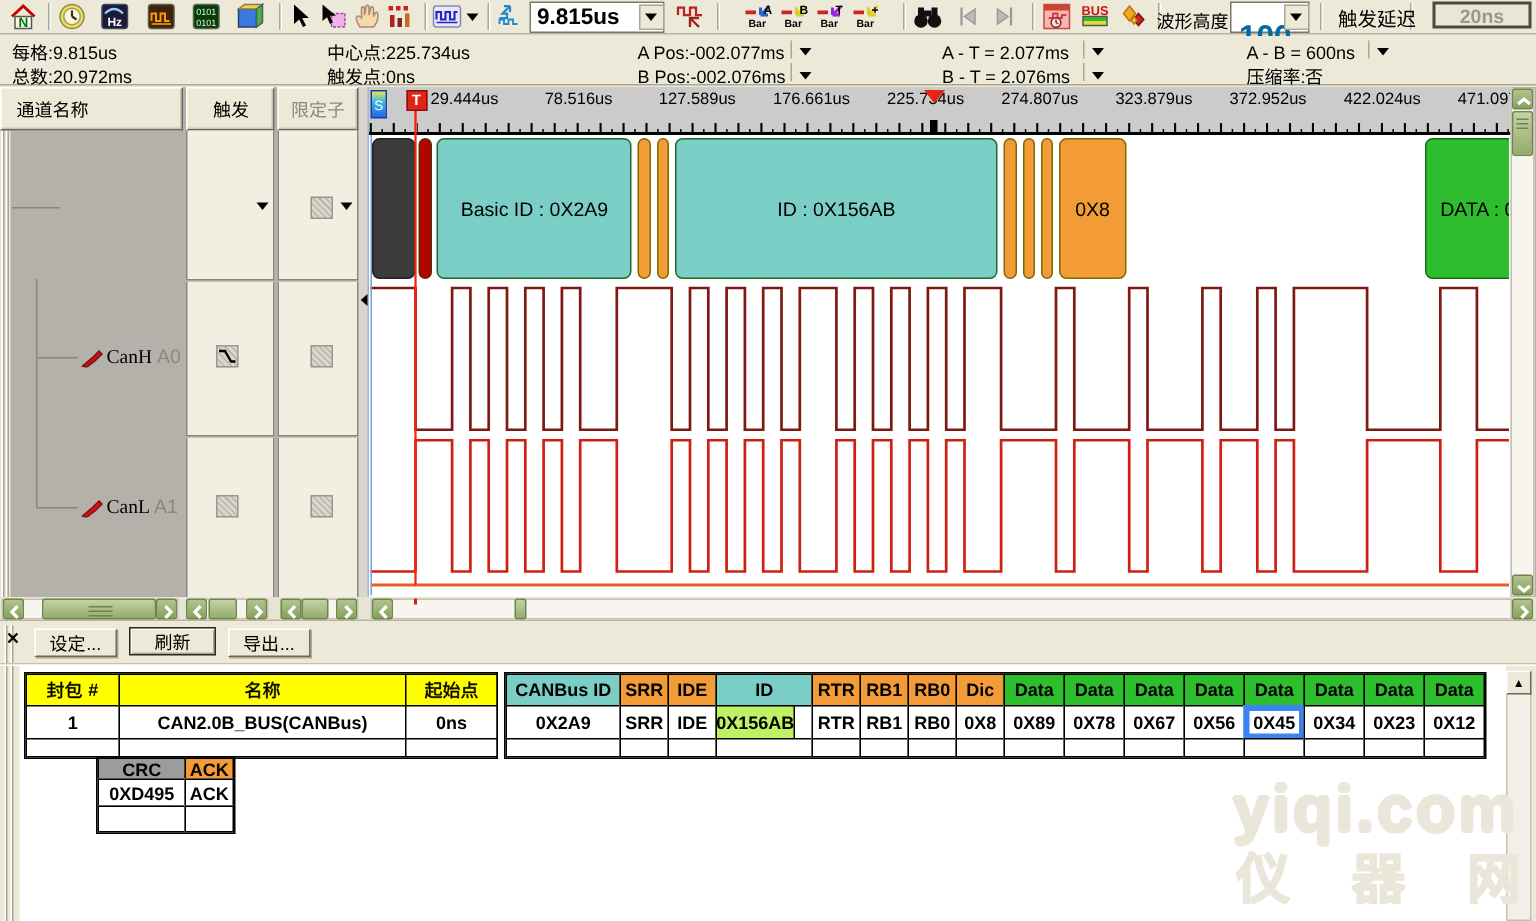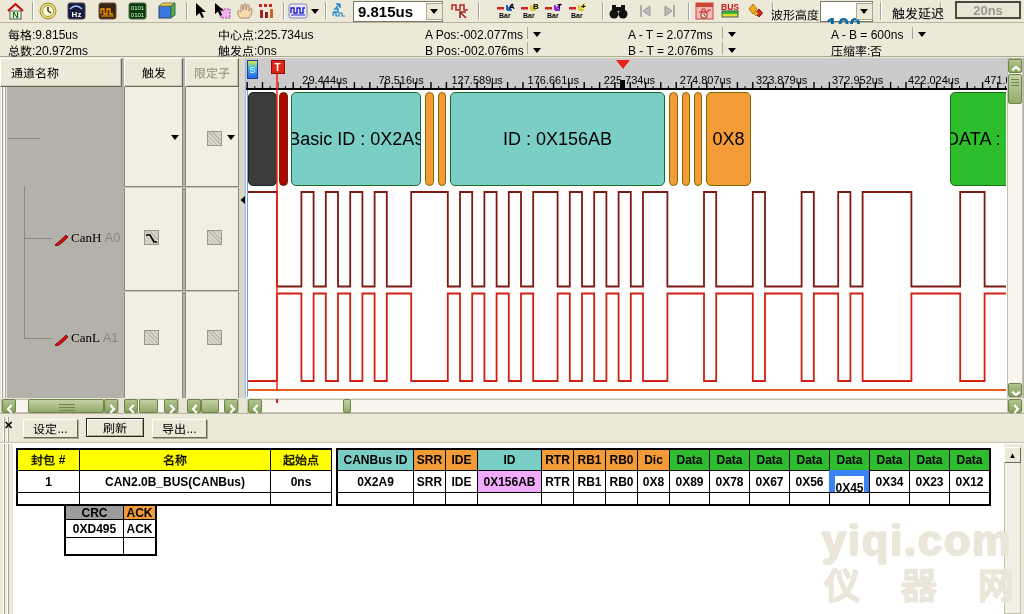--- a/index.html
+++ b/index.html
@@ -11,23 +11,23 @@
 #status{position:absolute;left:0;top:24px;width:1024px;height:33px;background:#ece9d8;border-bottom:1px solid #aca890;font-size:12px;color:#000}
 .st{position:absolute;white-space:nowrap}
 .dar{position:absolute;width:0;height:0;border-left:4px solid transparent;border-right:4px solid transparent;border-top:5px solid #000}
 .vdiv{position:absolute;width:1px;height:12px;background:#aca890}
 #main{position:absolute;left:0;top:58px;width:1024px;height:340px;background:#b4b1aa}
 .hdr{position:absolute;top:0px;height:29px;background:#ece9d8;border:1px solid #fff;border-right-color:#6c685c;border-bottom-color:#6c685c;box-shadow:inset -1px -1px 0 #c9c5b4;font-size:12px;color:#000;display:flex;align-items:center;justify-content:center}
 .colbg{position:absolute;top:29px;height:311px;background:#f2efe2;border-left:1px solid #8a877c;border-right:1px solid #8a877c}
 .chk{position:absolute;width:15px;height:15px;background:#d9d6cc;border:1px solid #9a978c;background-image:repeating-linear-gradient(45deg,#b9b6ac 0,#b9b6ac 1px,transparent 1px,transparent 3px)}
 #wavearea{position:absolute;left:239px;top:0;width:768px;height:340px;background:#fff}
 #ruler{position:absolute;left:246px;top:0;width:761px;height:32px;background:#cbcbcb;border-bottom:2px solid #000;overflow:hidden}
-.rlab{position:absolute;top:16px;width:76px;text-align:center;font-size:11px;color:#000}
+.rlab{position:absolute;top:2px;width:76px;font-size:11px;color:#000}
 .dblk{position:absolute;top:34px;height:94px;border:1px solid;border-radius:5px;display:flex;align-items:center;justify-content:center;overflow:hidden;z-index:2}
-.bt{font-size:18px;color:#000;white-space:nowrap}
+.bt{font-size:13px;color:#000;white-space:nowrap}
 #wsvg{position:absolute;left:0;top:0;z-index:3}
 #scrollrow{position:absolute;left:0;top:398px;width:1024px;height:16px;background:#e7e4d4;border-bottom:1px solid #b8b4a2}
 #bottom{position:absolute;left:0;top:415px;width:1024px;height:199px;background:#ece9d8}
 #bclient{position:absolute;left:13px;top:28px;width:991px;height:171px;background:#fff}
 .btn3{position:absolute;height:19px;background:#ece9d8;border:1px solid #fff;border-right-color:#6c685c;border-bottom-color:#6c685c;box-shadow:1px 1px 0 #aca890;font-size:12px;text-align:center;color:#000;padding-top:2px}
 </style></head><body>
 <svg width="0" height="0" style="position:absolute">
     <defs>
       <path id="u4e2d" transform="translate(0,880) scale(1,-1)" d="M458 840V661H96V186H171V248H458V-79H537V248H825V191H902V661H537V840ZM171 322V588H458V322ZM825 322H537V588H825Z"></path>
       <path id="u4eea" transform="translate(0,880) scale(1,-1)" d="M540 787C585 722 633 634 653 581L716 617C696 670 646 754 601 817ZM838 782C802 568 746 381 632 234C532 373 472 555 436 767L364 756C406 520 471 323 580 173C502 92 402 26 271 -23C286 -38 307 -65 316 -81C445 -30 546 36 625 116C701 31 794 -36 912 -82C924 -62 948 -32 966 -17C848 25 754 91 679 176C807 334 871 536 913 769ZM266 836C210 684 117 534 18 437C32 420 53 381 61 363C96 399 130 441 162 486V-78H234V599C274 668 309 741 338 815Z"></path>
@@ -613,21 +613,21 @@
 <div style="position:absolute;left:337px;top:449px;width:77px;height:22px;background:#7bcec6;border:1px solid #000;font-size:12px;font-weight:bold;color:#000;display:flex;align-items:center;justify-content:center;white-space:nowrap">CANBus ID</div>
 <div style="position:absolute;left:337px;top:470px;width:77px;height:23px;background:#fff;border:1px solid #000;font-size:12px;font-weight:bold;color:#000;display:flex;align-items:center;justify-content:center;white-space:nowrap">0X2A9</div>
 <div style="position:absolute;left:337px;top:492px;width:77px;height:13px;background:#fff;border:1px solid #000;font-size:12px;font-weight:bold;color:#000;display:flex;align-items:center;justify-content:center;white-space:nowrap"></div>
 <div style="position:absolute;left:413px;top:449px;width:33px;height:22px;background:#f39b37;border:1px solid #000;font-size:12px;font-weight:bold;color:#000;display:flex;align-items:center;justify-content:center;white-space:nowrap">SRR</div>
 <div style="position:absolute;left:413px;top:470px;width:33px;height:23px;background:#fff;border:1px solid #000;font-size:12px;font-weight:bold;color:#000;display:flex;align-items:center;justify-content:center;white-space:nowrap">SRR</div>
 <div style="position:absolute;left:413px;top:492px;width:33px;height:13px;background:#fff;border:1px solid #000;font-size:12px;font-weight:bold;color:#000;display:flex;align-items:center;justify-content:center;white-space:nowrap"></div>
 <div style="position:absolute;left:445px;top:449px;width:33px;height:22px;background:#f39b37;border:1px solid #000;font-size:12px;font-weight:bold;color:#000;display:flex;align-items:center;justify-content:center;white-space:nowrap">IDE</div>
 <div style="position:absolute;left:445px;top:470px;width:33px;height:23px;background:#fff;border:1px solid #000;font-size:12px;font-weight:bold;color:#000;display:flex;align-items:center;justify-content:center;white-space:nowrap">IDE</div>
 <div style="position:absolute;left:445px;top:492px;width:33px;height:13px;background:#fff;border:1px solid #000;font-size:12px;font-weight:bold;color:#000;display:flex;align-items:center;justify-content:center;white-space:nowrap"></div>
 <div style="position:absolute;left:477px;top:449px;width:65px;height:22px;background:#7bcec6;border:1px solid #000;font-size:12px;font-weight:bold;color:#000;display:flex;align-items:center;justify-content:center;white-space:nowrap">ID</div>
-<div style="position:absolute;left:477px;top:470px;width:65px;height:23px;background:#f0abfc;border:1px solid #000;font-size:12px;font-weight:bold;color:#000;display:flex;align-items:center;justify-content:center;white-space:nowrap">0X156AB</div>
+<div style="position:absolute;left:477px;top:470px;width:53px;height:23px;background:#bef264;border:1px solid #000;font-size:12px;font-weight:bold;color:#000;display:flex;align-items:center;justify-content:center;white-space:nowrap">0X156AB</div>
 <div style="position:absolute;left:477px;top:492px;width:65px;height:13px;background:#fff;border:1px solid #000;font-size:12px;font-weight:bold;color:#000;display:flex;align-items:center;justify-content:center;white-space:nowrap"></div>
 <div style="position:absolute;left:541px;top:449px;width:33px;height:22px;background:#f39b37;border:1px solid #000;font-size:12px;font-weight:bold;color:#000;display:flex;align-items:center;justify-content:center;white-space:nowrap">RTR</div>
 <div style="position:absolute;left:541px;top:470px;width:33px;height:23px;background:#fff;border:1px solid #000;font-size:12px;font-weight:bold;color:#000;display:flex;align-items:center;justify-content:center;white-space:nowrap">RTR</div>
 <div style="position:absolute;left:541px;top:492px;width:33px;height:13px;background:#fff;border:1px solid #000;font-size:12px;font-weight:bold;color:#000;display:flex;align-items:center;justify-content:center;white-space:nowrap"></div>
 <div style="position:absolute;left:573px;top:449px;width:33px;height:22px;background:#f39b37;border:1px solid #000;font-size:12px;font-weight:bold;color:#000;display:flex;align-items:center;justify-content:center;white-space:nowrap">RB1</div>
 <div style="position:absolute;left:573px;top:470px;width:33px;height:23px;background:#fff;border:1px solid #000;font-size:12px;font-weight:bold;color:#000;display:flex;align-items:center;justify-content:center;white-space:nowrap">RB1</div>
 <div style="position:absolute;left:573px;top:492px;width:33px;height:13px;background:#fff;border:1px solid #000;font-size:12px;font-weight:bold;color:#000;display:flex;align-items:center;justify-content:center;white-space:nowrap"></div>
 <div style="position:absolute;left:605px;top:449px;width:33px;height:22px;background:#f39b37;border:1px solid #000;font-size:12px;font-weight:bold;color:#000;display:flex;align-items:center;justify-content:center;white-space:nowrap">RB0</div>
 <div style="position:absolute;left:605px;top:470px;width:33px;height:23px;background:#fff;border:1px solid #000;font-size:12px;font-weight:bold;color:#000;display:flex;align-items:center;justify-content:center;white-space:nowrap">RB0</div>
 <div style="position:absolute;left:605px;top:492px;width:33px;height:13px;background:#fff;border:1px solid #000;font-size:12px;font-weight:bold;color:#000;display:flex;align-items:center;justify-content:center;white-space:nowrap"></div>
@@ -640,21 +640,21 @@
 <div style="position:absolute;left:709px;top:449px;width:41px;height:22px;background:#2dbd2d;border:1px solid #000;font-size:12px;font-weight:bold;color:#000;display:flex;align-items:center;justify-content:center;white-space:nowrap">Data</div>
 <div style="position:absolute;left:709px;top:470px;width:41px;height:23px;background:#fff;border:1px solid #000;font-size:12px;font-weight:bold;color:#000;display:flex;align-items:center;justify-content:center;white-space:nowrap">0X78</div>
 <div style="position:absolute;left:709px;top:492px;width:41px;height:13px;background:#fff;border:1px solid #000;font-size:12px;font-weight:bold;color:#000;display:flex;align-items:center;justify-content:center;white-space:nowrap"></div>
 <div style="position:absolute;left:749px;top:449px;width:41px;height:22px;background:#2dbd2d;border:1px solid #000;font-size:12px;font-weight:bold;color:#000;display:flex;align-items:center;justify-content:center;white-space:nowrap">Data</div>
 <div style="position:absolute;left:749px;top:470px;width:41px;height:23px;background:#fff;border:1px solid #000;font-size:12px;font-weight:bold;color:#000;display:flex;align-items:center;justify-content:center;white-space:nowrap">0X67</div>
 <div style="position:absolute;left:749px;top:492px;width:41px;height:13px;background:#fff;border:1px solid #000;font-size:12px;font-weight:bold;color:#000;display:flex;align-items:center;justify-content:center;white-space:nowrap"></div>
 <div style="position:absolute;left:789px;top:449px;width:41px;height:22px;background:#2dbd2d;border:1px solid #000;font-size:12px;font-weight:bold;color:#000;display:flex;align-items:center;justify-content:center;white-space:nowrap">Data</div>
 <div style="position:absolute;left:789px;top:470px;width:41px;height:23px;background:#fff;border:1px solid #000;font-size:12px;font-weight:bold;color:#000;display:flex;align-items:center;justify-content:center;white-space:nowrap">0X56</div>
 <div style="position:absolute;left:789px;top:492px;width:41px;height:13px;background:#fff;border:1px solid #000;font-size:12px;font-weight:bold;color:#000;display:flex;align-items:center;justify-content:center;white-space:nowrap"></div>
 <div style="position:absolute;left:829px;top:449px;width:41px;height:22px;background:#2dbd2d;border:1px solid #000;font-size:12px;font-weight:bold;color:#000;display:flex;align-items:center;justify-content:center;white-space:nowrap">Data</div>
-<div style="position:absolute;left:829px;top:470px;width:41px;height:36px;background:#fff;border:6px solid #3b82f6;font-size:12px;font-weight:bold;color:#000;display:flex;align-items:center;justify-content:center;white-space:nowrap">0X45</div>
+<div style="position:absolute;left:829px;top:470px;width:41px;height:23px;background:#fff;border:4px solid #3b82f6;font-size:12px;font-weight:bold;color:#000;display:flex;align-items:center;justify-content:center;white-space:nowrap">0X45</div>
 <div style="position:absolute;left:829px;top:492px;width:41px;height:13px;background:#fff;border:1px solid #000;font-size:12px;font-weight:bold;color:#000;display:flex;align-items:center;justify-content:center;white-space:nowrap"></div>
 <div style="position:absolute;left:869px;top:449px;width:41px;height:22px;background:#2dbd2d;border:1px solid #000;font-size:12px;font-weight:bold;color:#000;display:flex;align-items:center;justify-content:center;white-space:nowrap">Data</div>
 <div style="position:absolute;left:869px;top:470px;width:41px;height:23px;background:#fff;border:1px solid #000;font-size:12px;font-weight:bold;color:#000;display:flex;align-items:center;justify-content:center;white-space:nowrap">0X34</div>
 <div style="position:absolute;left:869px;top:492px;width:41px;height:13px;background:#fff;border:1px solid #000;font-size:12px;font-weight:bold;color:#000;display:flex;align-items:center;justify-content:center;white-space:nowrap"></div>
 <div style="position:absolute;left:909px;top:449px;width:41px;height:22px;background:#2dbd2d;border:1px solid #000;font-size:12px;font-weight:bold;color:#000;display:flex;align-items:center;justify-content:center;white-space:nowrap">Data</div>
 <div style="position:absolute;left:909px;top:470px;width:41px;height:23px;background:#fff;border:1px solid #000;font-size:12px;font-weight:bold;color:#000;display:flex;align-items:center;justify-content:center;white-space:nowrap">0X23</div>
 <div style="position:absolute;left:909px;top:492px;width:41px;height:13px;background:#fff;border:1px solid #000;font-size:12px;font-weight:bold;color:#000;display:flex;align-items:center;justify-content:center;white-space:nowrap"></div>
 <div style="position:absolute;left:949px;top:449px;width:41px;height:22px;background:#2dbd2d;border:1px solid #000;font-size:12px;font-weight:bold;color:#000;display:flex;align-items:center;justify-content:center;white-space:nowrap">Data</div>
 <div style="position:absolute;left:949px;top:470px;width:41px;height:23px;background:#fff;border:1px solid #000;font-size:12px;font-weight:bold;color:#000;display:flex;align-items:center;justify-content:center;white-space:nowrap">0X12</div>
 <div style="position:absolute;left:949px;top:492px;width:41px;height:13px;background:#fff;border:1px solid #000;font-size:12px;font-weight:bold;color:#000;display:flex;align-items:center;justify-content:center;white-space:nowrap"></div>

